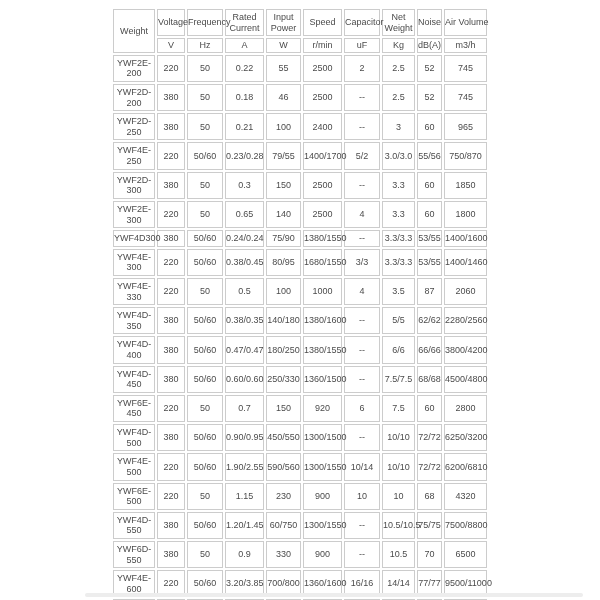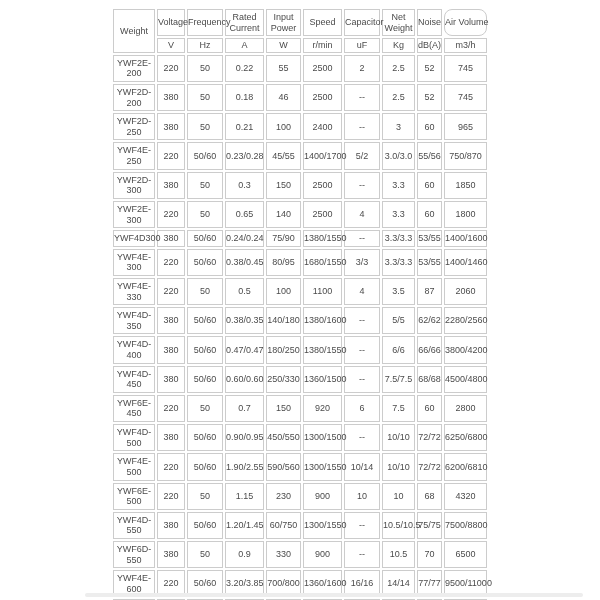--- a/index.html
+++ b/index.html
@@ -40,21 +40,21 @@
     vertical-align: middle;
     padding: 2px 0;
     overflow: visible;
   }
   table.spec td { white-space: nowrap; }
   table.spec td.model-cell {
     white-space: normal;
     word-break: normal;
   }
   table.spec th.unit-cell { padding: 1px 0; }
-  table.spec th.nowrap { white-space: nowrap; border-radius: 8px; }
+  table.spec th.nowrap { white-space: nowrap; }
   .divider {
     position: absolute;
     left: 85px;
     top: 593px;
     width: 498px;
     height: 4px;
     background: #ededed;
     border-radius: 2px;
   }
 </style>
@@ -135,21 +135,21 @@
           <td>--</td>
           <td>3</td>
           <td>60</td>
           <td>965</td>
         </tr>
         <tr>
           <td class="model-cell">YWF4E-250</td>
           <td>220</td>
           <td>50/60</td>
           <td>0.23/0.28</td>
-          <td>45/55</td>
+          <td>79/55</td>
           <td>1400/1700</td>
           <td>5/2</td>
           <td>3.0/3.0</td>
           <td>55/56</td>
           <td>750/870</td>
         </tr>
         <tr>
           <td class="model-cell">YWF2D-300</td>
           <td>380</td>
           <td>50</td>
@@ -196,21 +196,21 @@
           <td>3.3/3.3</td>
           <td>53/55</td>
           <td>1400/1460</td>
         </tr>
         <tr>
           <td class="model-cell">YWF4E-330</td>
           <td>220</td>
           <td>50</td>
           <td>0.5</td>
           <td>100</td>
-          <td>1100</td>
+          <td>1000</td>
           <td>4</td>
           <td>3.5</td>
           <td>87</td>
           <td>2060</td>
         </tr>
         <tr>
           <td class="model-cell">YWF4D-350</td>
           <td>380</td>
           <td>50/60</td>
           <td>0.38/0.35</td>
@@ -260,21 +260,21 @@
         <tr>
           <td class="model-cell">YWF4D-500</td>
           <td>380</td>
           <td>50/60</td>
           <td>0.90/0.95</td>
           <td>450/550</td>
           <td>1300/1500</td>
           <td>--</td>
           <td>10/10</td>
           <td>72/72</td>
-          <td>6250/6800</td>
+          <td>6250/3200</td>
         </tr>
         <tr>
           <td class="model-cell">YWF4E-500</td>
           <td>220</td>
           <td>50/60</td>
           <td>1.90/2.55</td>
           <td>590/560</td>
           <td>1300/1550</td>
           <td>10/14</td>
           <td>10/10</td>

